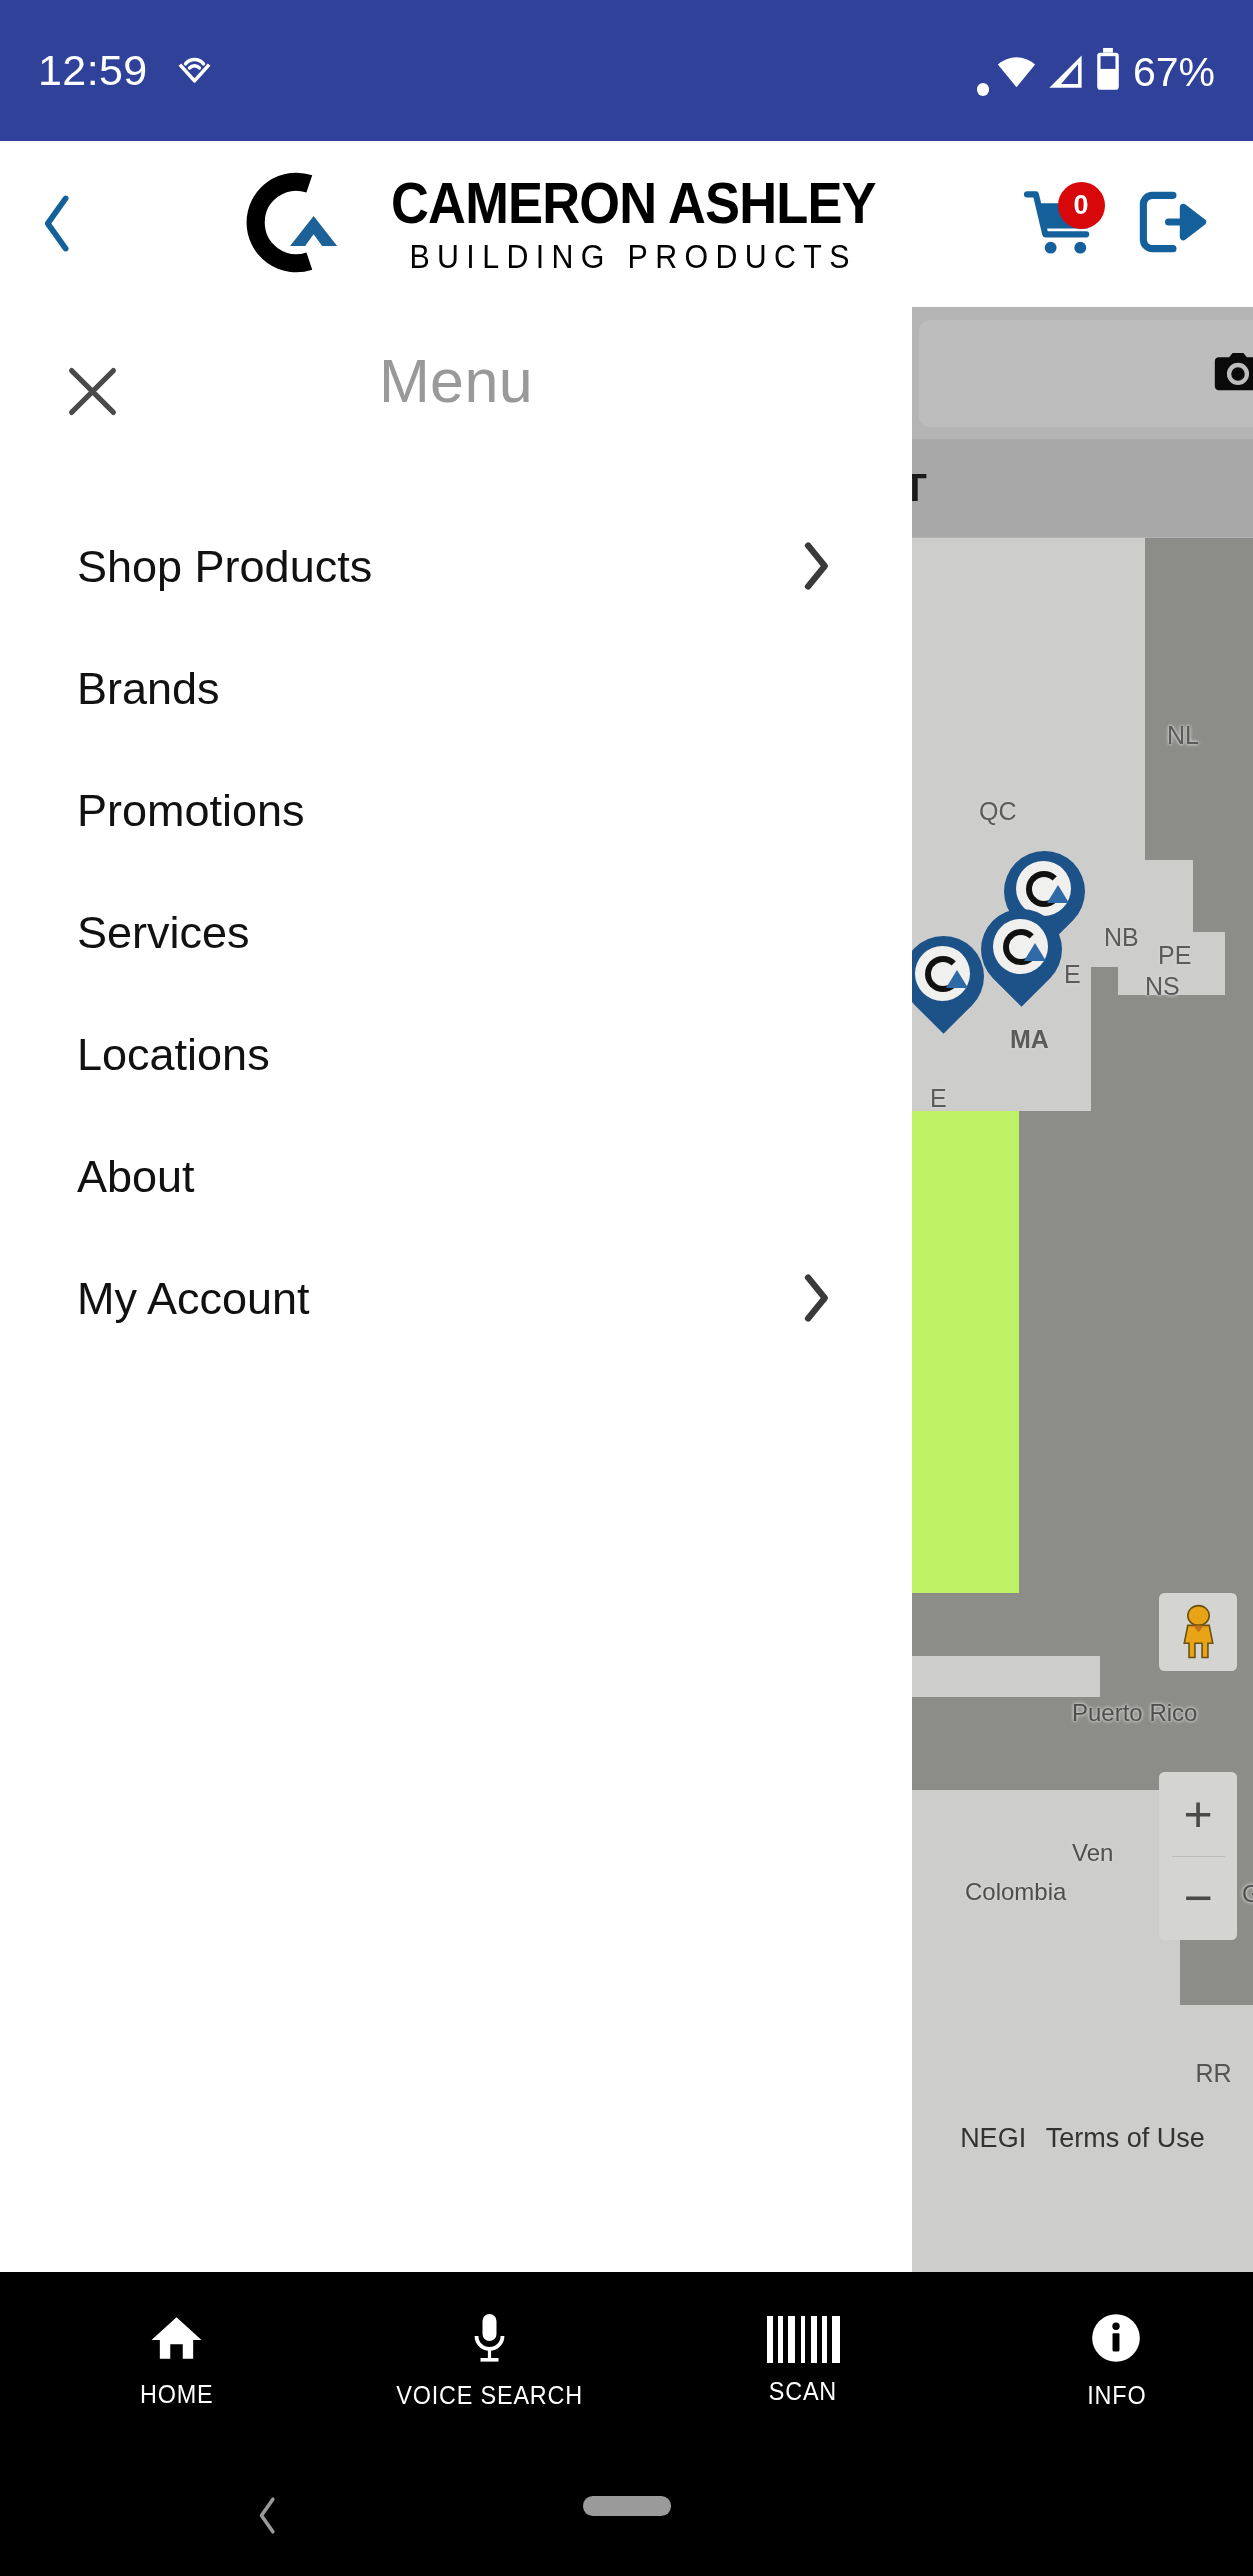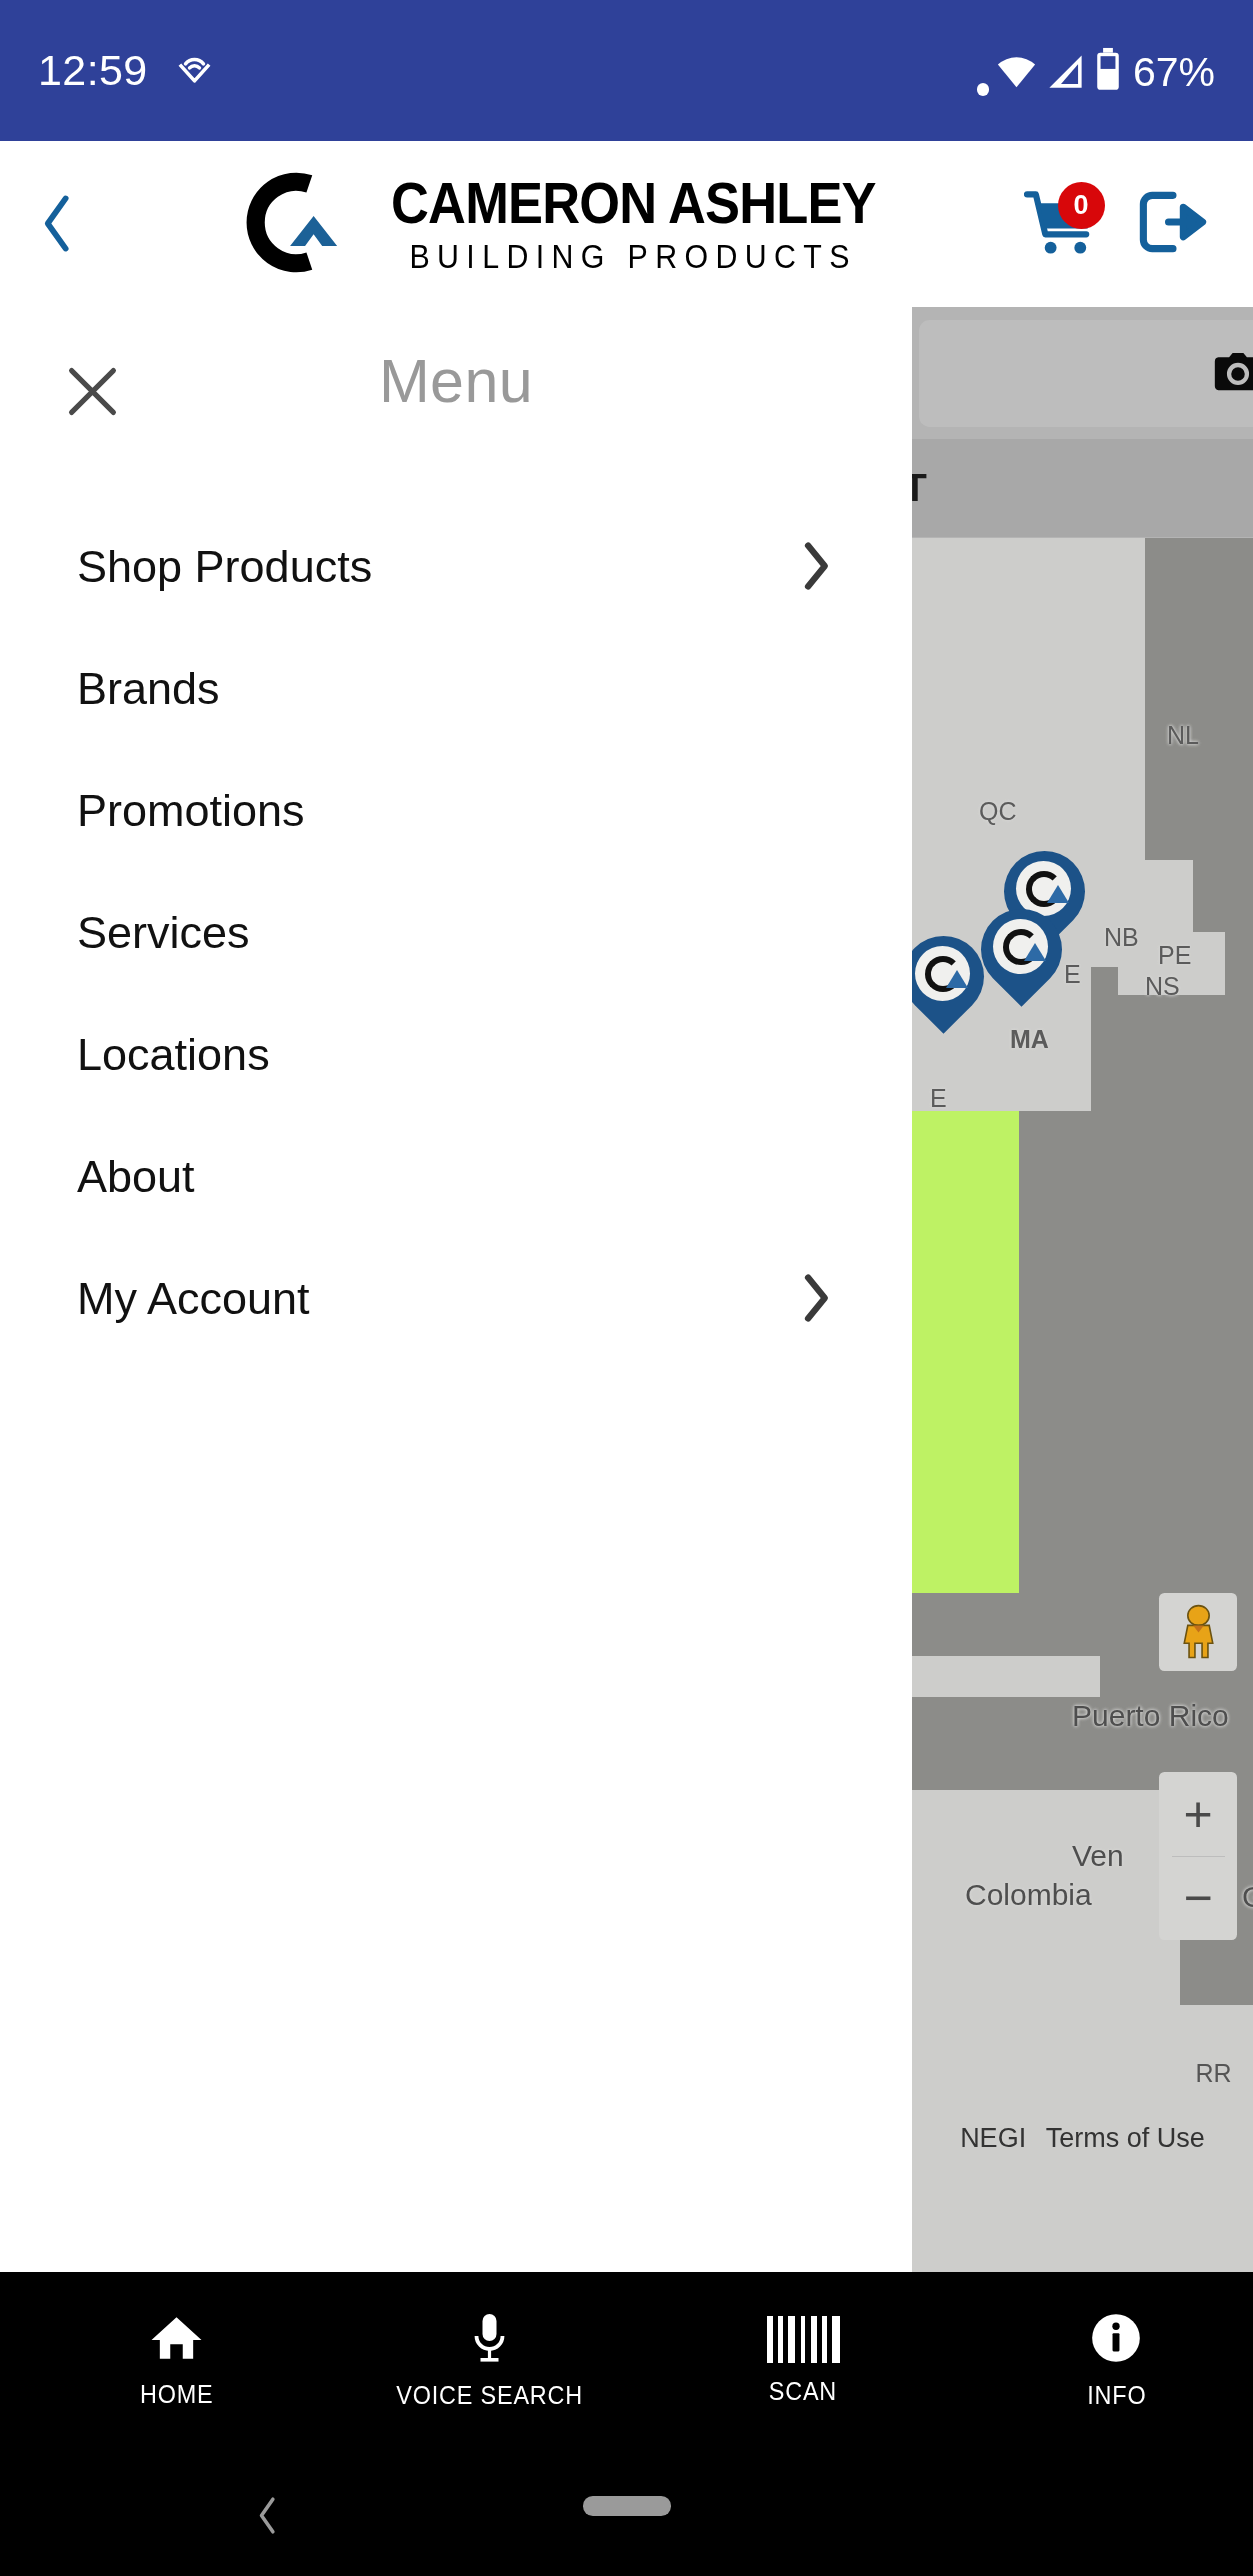--- a/index.html
+++ b/index.html
@@ -71,21 +71,21 @@
     position:absolute; top:231px; left:0; width:341px; height:1734px;
     background:#bef264;
   }
   .ocean { position:absolute; background:#8c8c89; }
   .land  { position:absolute; background:#cdcdcb; }
   .maplabel {
     position:absolute; font-size:25px; color:#5b5b5b;
     font-family:"Liberation Sans", sans-serif; white-space:nowrap;
     text-shadow:0 0 3.6px #d6d6d4, 0 0 3.6px #d6d6d4;
   }
-  .maplabel.big { font-size:30px; color:#4e4e4e;padding-left:44px; }
+  .maplabel.big { font-size:24px; color:#4e4e4e;padding-left:44px; }
   .pin { position:absolute; width:0; height:0; }
   .pin-body {
     position:absolute; width:81px; height:81px; border-radius:50% 50% 50% 0;
     background:#1C5288; transform:rotate(-45deg);
     left:-40px; top:-40px;
   }
   .pin-inner {
     position:absolute; width:55px; height:55px; border-radius:50%;
     background:#f0f0ee; left:-28px; top:-30px;
     display:flex; align-items:center; justify-content:center;

